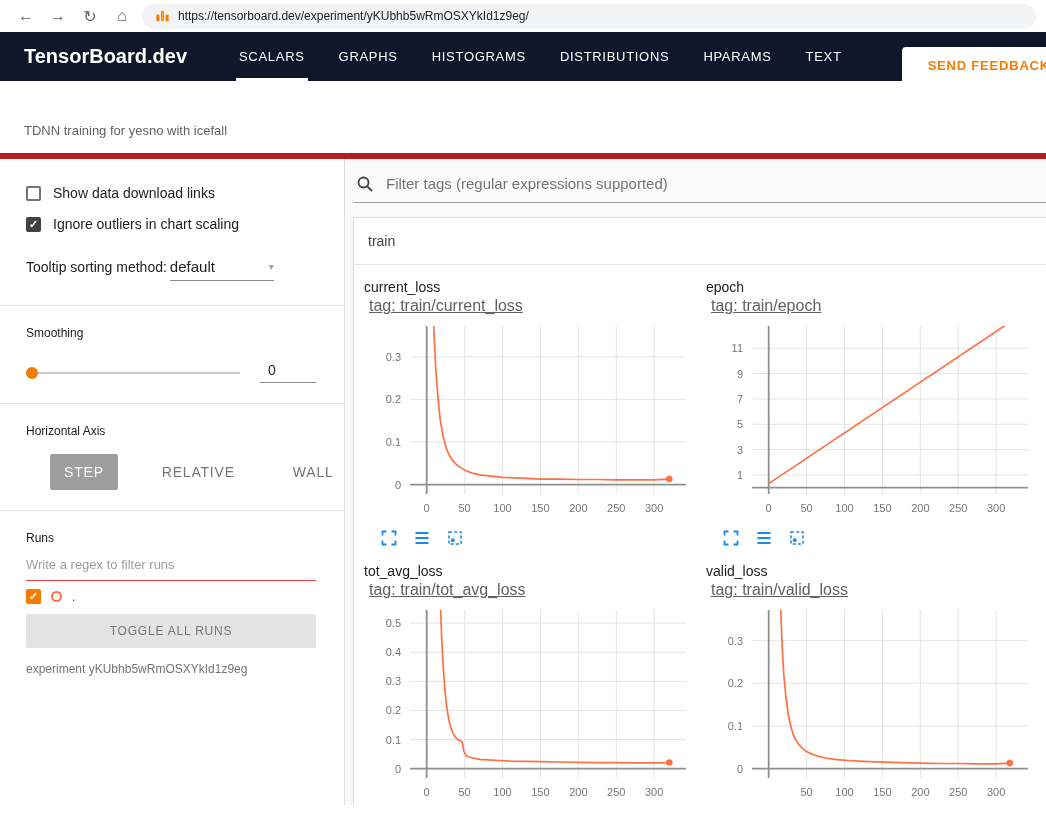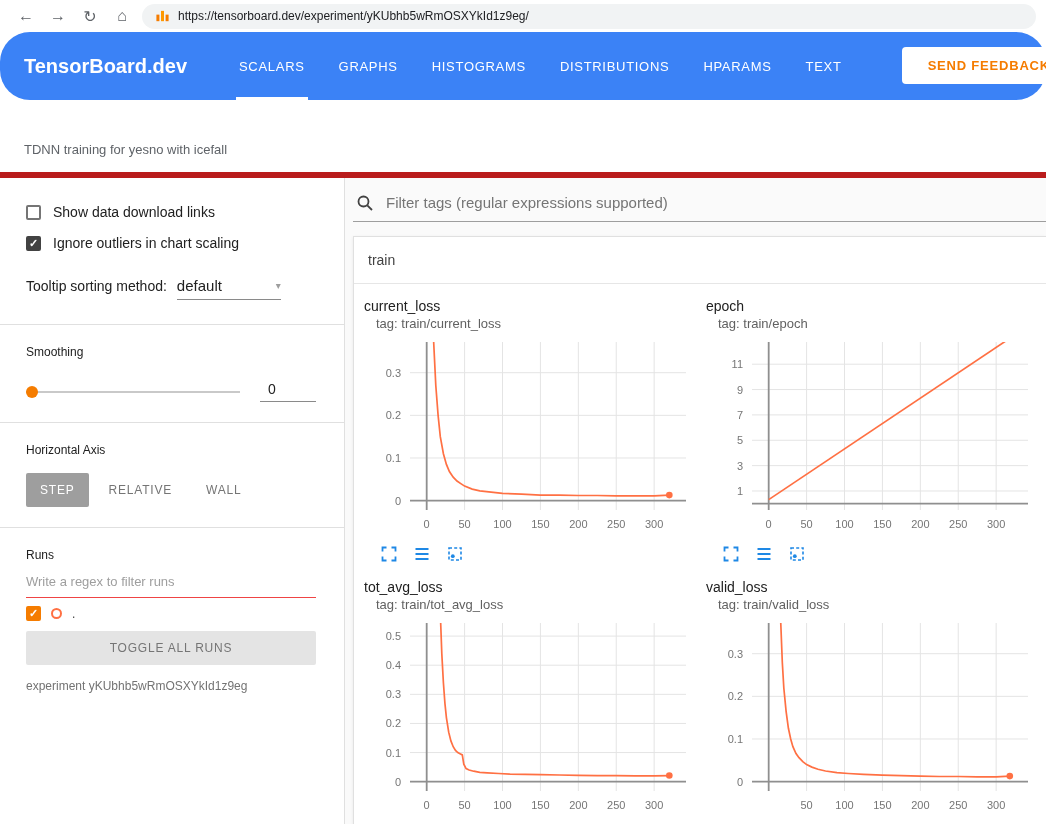--- a/index.html
+++ b/index.html
@@ -7,22 +7,22 @@
   .page { width:1046px; height:825px; overflow:hidden; position:relative; background:#fff; }
 
   
   .browser-bar { height:32px; display:flex; align-items:center; padding:0 10px; background:#fff; }
   .nav-icon { width:32px; text-align:center; font-size:16px; color:#5f6368; cursor:pointer; flex-shrink:0; }
   .address-bar { flex:1; margin-left:4px; height:25px; background:#f1f3f4; border-radius:13px;
                  display:flex; align-items:center; padding:0 13px; gap:8px; min-width:0; }
   .url { font-size:12px; color:#202124; white-space:nowrap; overflow:hidden; }
 
   
-  .app-header { height:68px; background:#3b82f6; display:flex; align-items:stretch; padding-left:24px;
-                position:relative; color:#fff;border-radius:30px; }
+  .app-header { height:49px; background:#0f172a; display:flex; align-items:stretch; padding-left:24px;
+                position:relative; color:#fff; }
   .logo { font-size:20px; font-weight:bold; margin-right:52px; display:flex; align-items:center; }
   .tabs { display:flex; gap:34px; align-items:stretch; }
   .tab { display:flex; align-items:center; font-size:13px; font-weight:500; letter-spacing:.7px;
          position:relative; cursor:pointer; white-space:nowrap; }
   .tab.active::after { content:""; position:absolute; left:-3px; right:-3px; bottom:0; height:3px; background:#fff; }
   .feedback-btn { position:absolute; right:-30px; top:15px; background:#fff; color:#f57c00; border:none;
                   border-radius:4px; padding:11px 26px; font-size:13px; font-weight:bold; letter-spacing:.8px;
                   font-family:inherit; cursor:pointer; white-space:nowrap; }
 
   
@@ -36,36 +36,36 @@
 
   .check-row { display:flex; align-items:center; gap:12px; margin-bottom:15px; cursor:pointer; }
   .cb { width:15px; height:15px; border:2px solid #757575; border-radius:2px; flex-shrink:0;
         display:flex; align-items:center; justify-content:center; font-size:11px; color:#fff; }
   .cb.checked { background:#424242; border-color:#424242; }
   .cb.checked::after { content:"✓"; font-weight:bold; }
   .cb.orange { background:#f57c00; border-color:#f57c00; }
   .cb.orange::after { content:"✓"; font-weight:bold; }
 
   .tooltip-row { display:flex; align-items:baseline; margin:26px 0 24px; }
-  .select { margin-left:10px; width:104px; display:inline-flex; justify-content:space-between; align-items:center;
+  .select { margin-left:3px; width:104px; display:inline-flex; justify-content:space-between; align-items:center;
             border-bottom:1px solid #8a8a8a; padding-bottom:5px; font-size:15px; cursor:pointer; }
   .select .arrow { color:#9e9e9e; font-size:10px; }
 
   .divider { border-top:1px solid #e0e0e0; margin:0 -28px 0 -26px; }
   .section { padding:20px 0; }
   .section-label { font-size:12px; color:#212121; }
 
   .slider-row { display:flex; align-items:center; gap:20px; margin-top:22px; }
   .slider { flex:1; position:relative; height:2px; background:#c9c9c9; cursor:pointer; }
   .thumb { position:absolute; left:0; top:-5px; width:12px; height:12px; border-radius:50%; background:#f57c00; }
   .smooth-val { width:56px; border-bottom:1px solid #8a8a8a; padding:0 0 4px 8px; font-size:14px; }
 
   .axis-row { display:flex; gap:6px; margin-top:16px; }
-  .axis-btn { border:none; background:transparent; color:#757575; font-size:12px; letter-spacing:.8px;
-              padding:10px 14px; font-family:inherit; cursor:pointer; }
+  .axis-btn { border:none; background:transparent; color:#757575; font-size:14px; letter-spacing:.8px;
+              padding:10px 14px; font-family:inherit; cursor:pointer;margin-left:24px; }
   .axis-btn.selected { background:#9e9e9e; color:#fff; border-radius:2px; }
 
   .runs-input { border:none; border-bottom:1px solid #ef4444; width:100%; font-size:13px; padding:12px 0 8px;
                 outline:none; color:#212121; font-family:inherit; background:transparent; }
   .runs-input::placeholder { color:#9e9e9e; opacity:1; }
   .run-row { display:flex; align-items:center; gap:10px; margin:8px 0 10px; }
   .run-circle { width:11px; height:11px; border:2px solid #ff7043; border-radius:50%; flex-shrink:0; }
   .run-name { font-size:12px; color:#424242; }
   .toggle-btn { width:100%; background:#e4e4e4; border:none; padding:10px 0; font-size:12px; letter-spacing:.8px;
                 color:#757575; border-radius:2px; font-family:inherit; cursor:pointer; }
@@ -77,21 +77,21 @@
                 padding-left:3px; background:#fafafa; }
   .filter-input { border:none; outline:none; flex:1; font-size:15px; color:#212121; background:transparent;
                   font-family:inherit; }
   .filter-input::placeholder { color:#757575; opacity:1; }
 
   .card { margin-top:14px; background:#fff; border:1px solid #e0e0e0; border-right:none;
           box-shadow:0 1px 3px rgba(0,0,0,.08); min-height:600px; }
   .card-header { padding:15px 14px; font-size:14px; color:#424242; border-bottom:1px solid #e6e6e6; cursor:pointer; }
   .charts-grid { display:grid; grid-template-columns:342px 342px; padding:14px 0 0 10px; row-gap:12px; }
   .chart-title { font-size:14px; color:#212121; }
-  .chart-tag { font-size:13px; color:#616161; margin:2px 12px 5px; }
+  .chart-tag { font-size:16px; color:#616161; margin:2px 5px 5px;text-decoration:underline; }
   .plot text.tick { font-size:11px; fill:#757575; font-family:"Liberation Sans", sans-serif; }
   .chart-toolbar { display:flex; gap:15px; margin:5px 0 0 16px; height:22px; }
   .chart-toolbar span { cursor:pointer; display:inline-flex; }
 </style>
 </head>
 <body>
 
 <div class="page">
 
   <div class="browser-bar">

